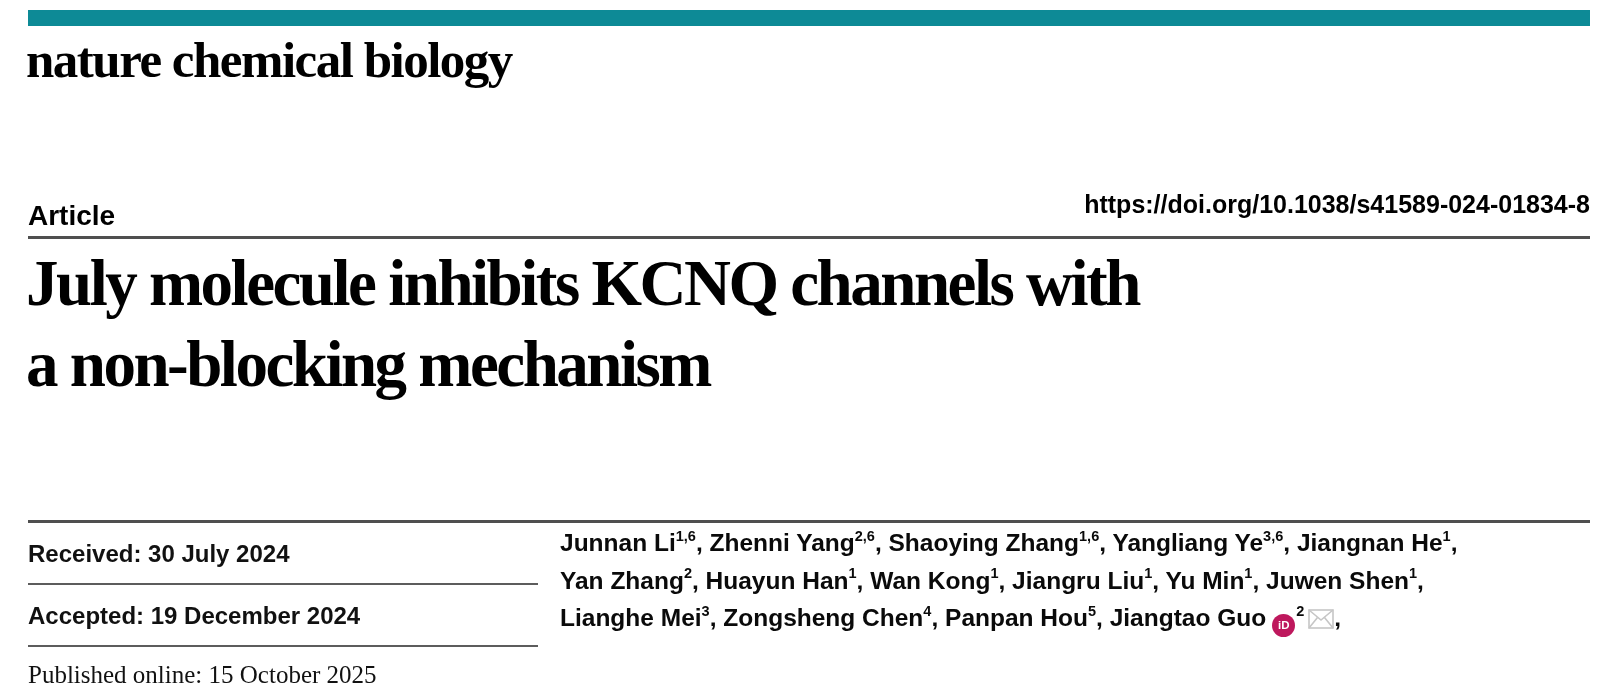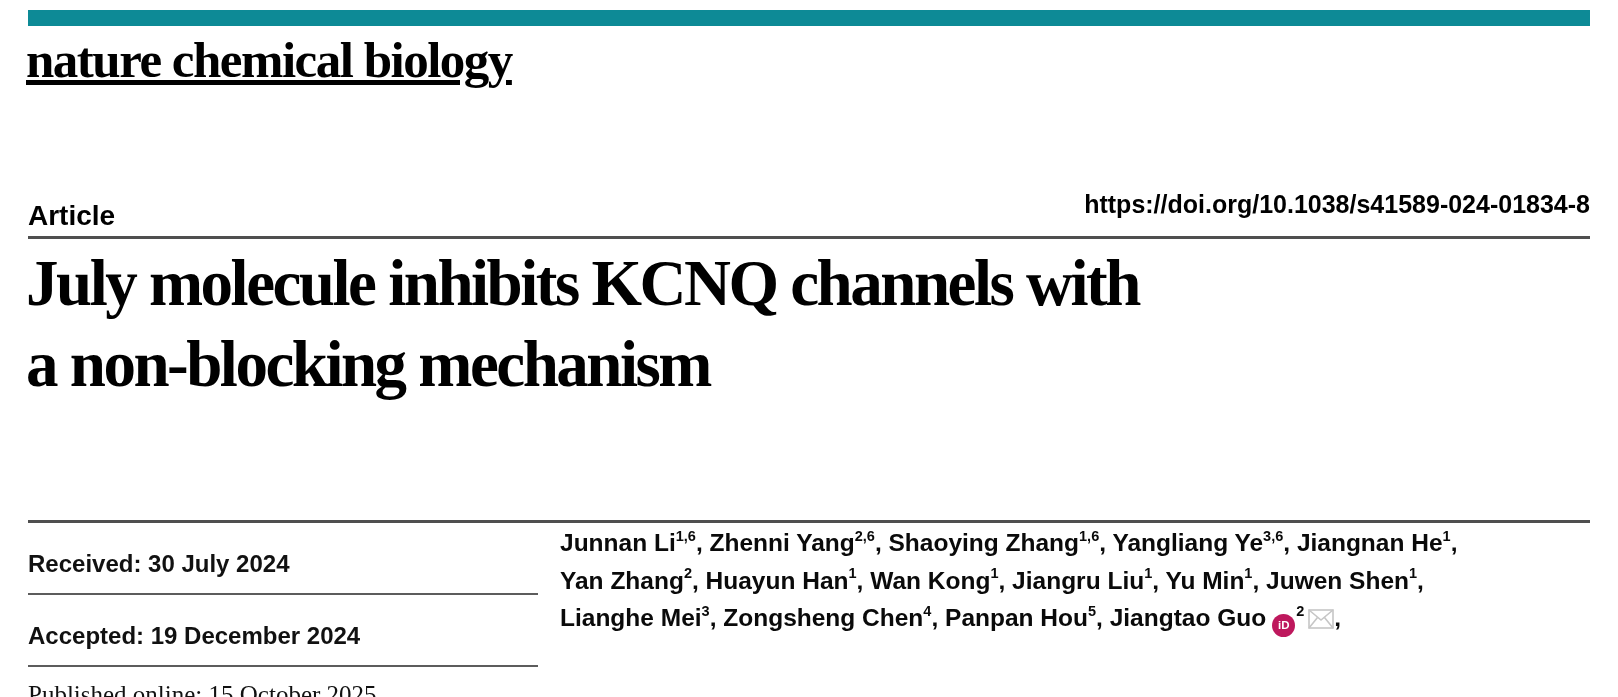--- a/index.html
+++ b/index.html
@@ -14,21 +14,21 @@
   }
   .teal-bar {
     position:absolute; left:28px; top:10px;
     width:1562px; height:16px;
     background:#0d8a96;
   }
   .wordmark {
     position:absolute; left:26px; top:30px;
     font-family:"Liberation Serif", serif;
     font-weight:700; font-size:51px; line-height:1.2;
-    letter-spacing:-1.5px; color:#000;text-decoration:underline;
+    letter-spacing:-1.5px; color:#000;
   }
   .article-label {
     position:absolute; left:28px; top:200px;
     font-size:28px; font-weight:700; color:#000;
   }
   .doi-link {
     position:absolute; right:28px; top:190px;
     font-size:25px; font-weight:700;
     color:#000000; text-decoration:none;
   }
@@ -38,21 +38,21 @@
   .title {
     position:absolute; left:26px; top:243px; width:1570px;
     font-family:"Liberation Serif", serif;
     font-weight:700; font-size:65px; line-height:81px;
     letter-spacing:-2.5px; color:#000;
   }
   .dates-col {
     position:absolute; left:28px; top:523px; width:510px;
   }
   .date-row {
-    padding:27px 0 15px 0;
+    padding:17px 0 15px 0;
     border-bottom:2px solid #5c5c5c;
   }
   .date-row:last-child { border-bottom:none; }
   .date-row.sans { font-family:"Liberation Sans", sans-serif; font-weight:700; font-size:24px; }
   .date-row.serif { font-family:"Liberation Serif", serif; font-weight:400; font-size:25px; padding-top:14px; }
   .authors-col {
     position:absolute; left:560px; top:524px; width:1040px;
     font-size:24.5px; font-weight:700; line-height:37.5px; color:#0a0a0a;
   }
   .author-line sup {

